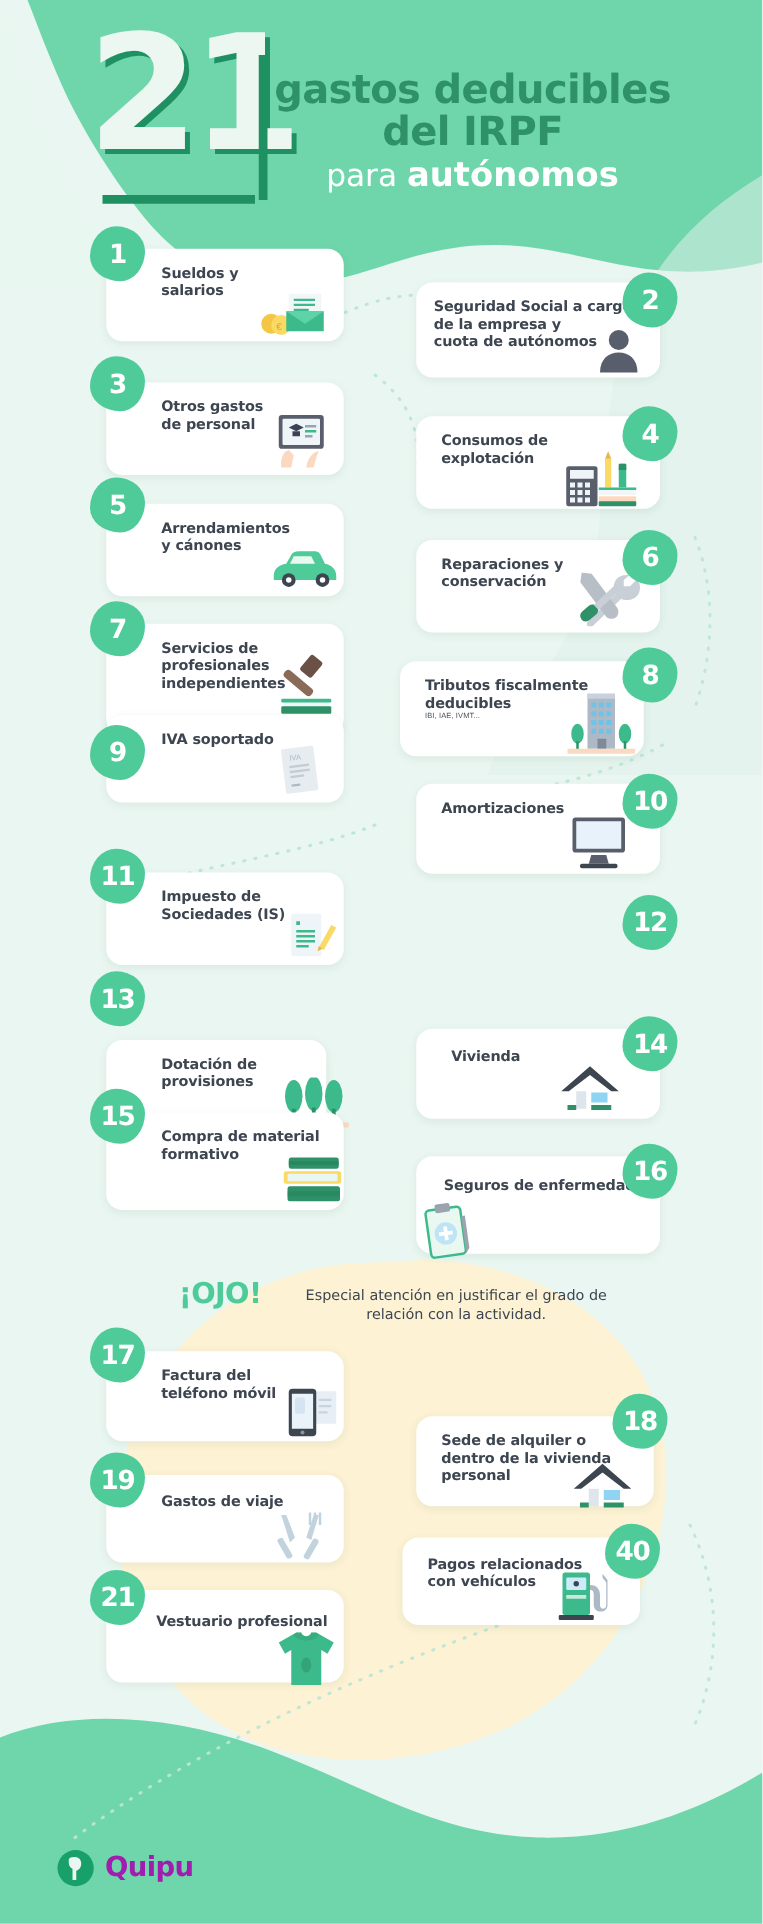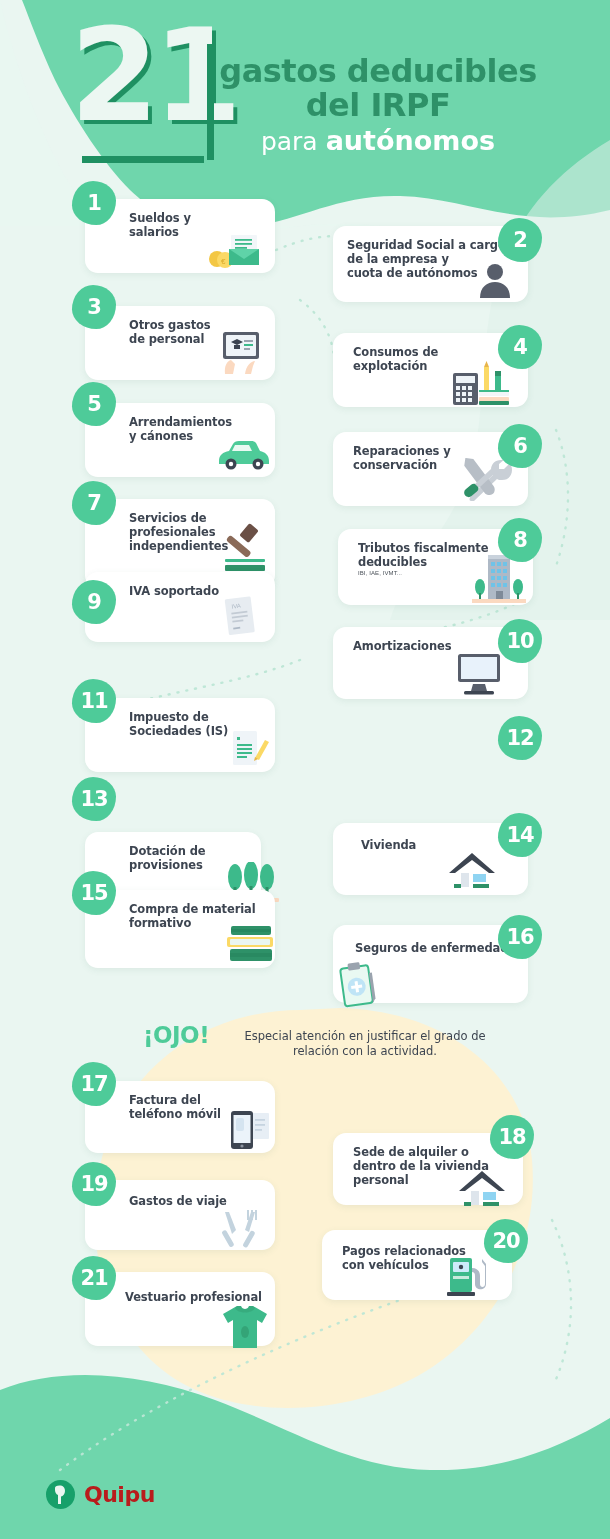--- a/index.html
+++ b/index.html
@@ -108,21 +108,21 @@
 
   
   .logo { position: absolute; left: 46px; top: 1480px; display: flex; align-items: center; gap: 9px; }
   .logo-mark {
     width: 29px; height: 29px; border-radius: 50%;
     background: #17A06A; position: relative;
     display: flex; align-items: center; justify-content: center;
   }
   .logo-text {
     font-family: "DejaVu Sans", sans-serif;
-    font-weight: bold; font-size: 22px; color: #b91c1c;
+    font-weight: bold; font-size: 22px; color: #a21caf;
     letter-spacing: -0.5px;
   }
 </style>
 </head>
 <body>
 
 <div id="infographic">
 
   <svg class="bg-layer" viewBox="0 0 610 1539" preserveAspectRatio="none">
     <rect x="0" y="0" width="610" height="1539" fill="#EAF6F1"></rect>
@@ -290,21 +290,21 @@
       <rect x="6" y="22" width="28" height="7" rx="3" transform="rotate(40 20 25)" fill="#8A6A58"></rect>
       <rect x="8" y="40" width="36" height="6" rx="1" fill="#F2F6F9"></rect>
       <rect x="6" y="44" width="40" height="6" rx="1" fill="#2E9168"></rect>
       <rect x="6" y="38" width="40" height="3" rx="1" fill="#3DBA8B"></rect>
     </svg>
   </div>
   <div class="badge" style="left:72px;top:481px;">
       <span>7</span>
     </div>
 
-  <div class="card" style="left:338px;top:529px;width:195px;height:76px;">
+  <div class="card" style="left:320px;top:529px;width:195px;height:76px;">
     <div class="card-title" style="left:20px;top:12px;width:160px;white-space:pre-line;">Tributos fiscalmente
 deducibles</div>
     <div class="card-sub" style="left:20px;top:41px;">IBI, IAE, IVMT...</div>
     <svg class="icon-box" style="left:132px;top:18px;" width="58" height="58" viewBox="0 0 58 58">
       <rect x="18" y="8" width="22" height="44" fill="#AEB9C6"></rect>
       <rect x="18" y="8" width="22" height="4" fill="#C9D2DC"></rect>
       <g fill="#6FC3E8">
           <rect x="21" y="15" width="4" height="4"></rect>
           <rect x="27" y="15" width="4" height="4"></rect>
           <rect x="33" y="15" width="4" height="4"></rect>
@@ -506,21 +506,21 @@
     <svg class="icon-box" style="left:120px;top:20px;" width="52" height="50" viewBox="0 0 52 50">
       <rect x="8" y="8" width="22" height="34" rx="2" fill="#3DBA8B"></rect>
       <rect x="11" y="12" width="16" height="10" rx="1" fill="#CDEBFA"></rect>
       <circle cx="19" cy="17" r="2.2" fill="#3D4551"></circle>
       <rect x="11" y="26" width="16" height="3" fill="#EAF6F1" opacity="0.8"></rect>
       <rect x="5" y="42" width="28" height="4" rx="1" fill="#3D4551"></rect>
       <path d="M30,18 C36,18 38,22 38,26 L38,34 C38,38 43,38 43,34 L43,16 L40,12 L40,9 L44,14 L44,34 C44,41 33,41 33,34 L33,26 C33,23 32,22 30,22 Z" fill="#AEB9C6"></path>
     </svg>
   </div>
   <div class="badge" style="left:484px;top:1219px;">
-      <span>20</span>
+      <span>40</span>
     </div>
 
   <div class="card" style="left:85px;top:1272px;width:190px;height:74px;">
     <div class="card-title" style="left:40px;top:18px;width:150px;white-space:pre-line;">Vestuario profesional</div>
     <svg class="icon-box" style="left:134px;top:30px;" width="52" height="50" viewBox="0 0 52 50">
       <path d="M18,4 L22,4 C23,8 29,8 30,4 L34,4 L48,12 L43,21 L38,18 L38,46 L14,46 L14,18 L9,21 L4,12 Z" fill="#3DBA8B"></path>
       <path d="M18,4 L22,4 C23,8 29,8 30,4 L34,4 L36,6 C33,12 19,12 16,6 Z" fill="#2E9168" opacity="0.35"></path>
       <ellipse cx="26" cy="30" rx="4" ry="6" fill="#2E9168" opacity="0.55"></ellipse>
     </svg>
   </div>

